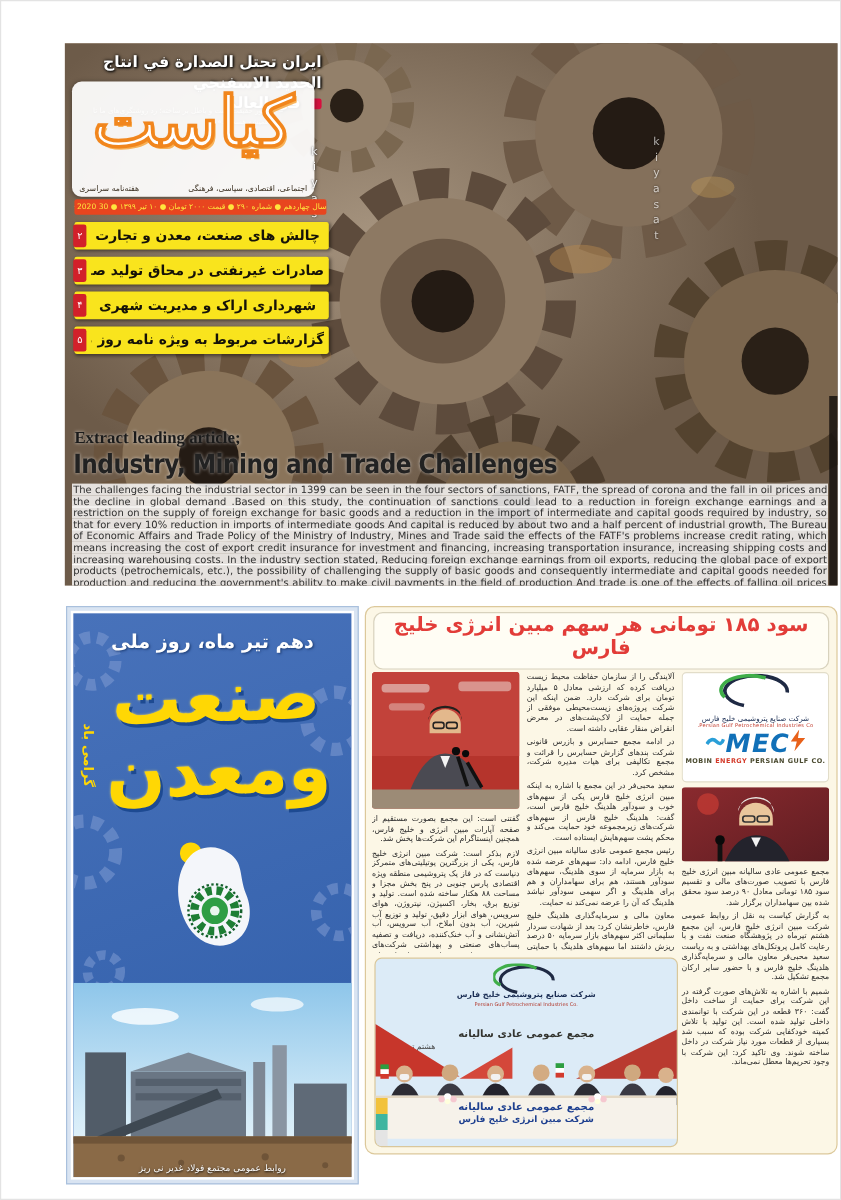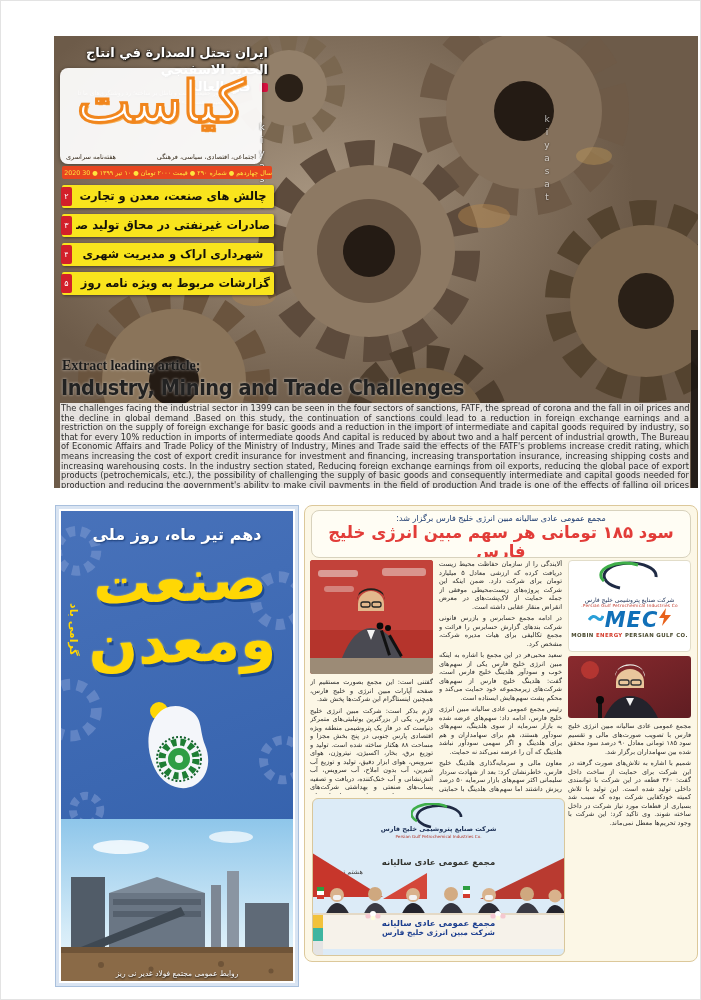--- a/index.html
+++ b/index.html
@@ -260,21 +260,20 @@
         <circle cx="160" cy="145" r="3" fill="#6f5438"></circle>
           <circle cx="210" cy="152" r="2.5" fill="#6f5438"></circle>
       </svg>
       <div class="poster-cap">روابط عمومی مجتمع فولاد غدیر نی ریز</div>
     </div>
   </div>
 
   <div class="article">
 
     <div class="art-head">
-      <div class="art-kicker">مجمع عمومی عادی سالیانه مبین انرژی خلیج فارس برگزار شد:</div>
       <div class="art-title">سود ۱۸۵ تومانی هر سهم مبین انرژی خلیج فارس</div>
 
     </div>
 
     <div class="col col1">
       <div class="mec-box">
         <svg width="64" height="30" viewBox="0 0 64 30">
           <path d="M58,16 A26,13 0 1 0 22,27" fill="none" stroke="#1f2a44" stroke-width="3"></path>
           <path d="M6,20 A24,12 0 0 1 40,4" fill="none" stroke="#3fae49" stroke-width="3"></path>
         </svg>
@@ -307,20 +306,21 @@
         <path d="M47,20 a15,11 0 0 1 30,1 l-3,-8 a15,12 0 0 0 -24,0 z" fill="#e8e6e0"></path>
         <rect x="51" y="24" width="10" height="5" rx="2" fill="none" stroke="#333" stroke-width="1.4"></rect>
         <rect x="63" y="24" width="10" height="5" rx="2" fill="none" stroke="#333" stroke-width="1.4"></rect>
         <path d="M36,62 q10,-22 26,-22 q18,0 28,22 z" fill="#23232c"></path>
         <polygon points="58,42 62,50 66,42" fill="#f2f2f2"></polygon>
         <rect x="30" y="46" width="4" height="16" fill="#111"></rect>
           <circle cx="32" cy="44" r="4" fill="#0a0a0a"></circle>
       </svg>
 
       <p>مجمع عمومی عادی سالیانه مبین انرژی خلیج فارس با تصویب صورت‌های مالی و تقسیم سود ۱۸۵ تومانی معادل ۹۰ درصد سود محقق شده بین سهامداران برگزار شد.</p>
+      <p>به گزارش کیاست به نقل از روابط عمومی شرکت مبین انرژی خلیج فارس، این مجمع هشتم تیرماه در پژوهشگاه صنعت نفت و با رعایت کامل پروتکل‌های بهداشتی و به ریاست سعید محبی‌فر معاون مالی و سرمایه‌گذاری هلدینگ خلیج فارس و با حضور سایر ارکان مجمع تشکیل شد.</p>
       <p>شمیم با اشاره به تلاش‌های صورت گرفته در این شرکت برای حمایت از ساخت داخل گفت: ۳۶۰ قطعه در این شرکت با توانمندی داخلی تولید شده است. این تولید با تلاش کمیته خودکفایی شرکت بوده که سبب شد بسیاری از قطعات مورد نیاز شرکت در داخل ساخته شوند. وی تاکید کرد: این شرکت با وجود تحریم‌ها معطل نمی‌ماند.</p>
 
     </div>
 
     <div class="col col2">
       <p>آلایندگی را از سازمان حفاظت محیط زیست دریافت کرده که ارزشی معادل ۵ میلیارد تومان برای شرکت دارد. ضمن اینکه این شرکت پروژه‌های زیست‌محیطی موفقی از جمله حمایت از لاک‌پشت‌های در معرض انقراض منقار عقابی داشته است.</p>
       <p>در ادامه مجمع حسابرس و بازرس قانونی شرکت بندهای گزارش حسابرس را قرائت و مجمع تکالیفی برای هیات مدیره شرکت، مشخص کرد.</p>
       <p>سعید محبی‌فر در این مجمع با اشاره به اینکه مبین انرژی خلیج فارس یکی از سهم‌های خوب و سودآور هلدینگ خلیج فارس است، گفت: هلدینگ خلیج فارس از سهم‌های شرکت‌های زیرمجموعه خود حمایت می‌کند و محکم پشت سهم‌هایش ایستاده است.</p>
       <p>رئیس مجمع عمومی عادی سالیانه مبین انرژی خلیج فارس، ادامه داد: سهم‌های عرضه شده به بازار سرمایه از سوی هلدینگ، سهم‌های سودآور هستند، هم برای سهامداران و هم برای هلدینگ و اگر سهمی سودآور نباشد هلدینگ که آن را عرضه نمی‌کند نه حمایت.</p>
       <p>معاون مالی و سرمایه‌گذاری هلدینگ خلیج فارس، خاطرنشان کرد: بعد از شهادت سردار سلیمانی اکثر سهم‌های بازار سرمایه ۵۰ درصد ریزش داشتند اما سهم‌های هلدینگ با حمایتی که کردیم تنها ۱۳ درصد ریزش داشت و این نشان از حمایت هلدینگ از سهم‌های شرکت‌های زیرمجموعه است. در پایان این مجمع و با رای سهامداران سود برای هر سهم سود ۱۸۵ تومانی معادل ۹۰ درصد سود محقق شده تقسیم شد که ظرف دو هفته و از طریق سامانه سجام بین سهامداران حقیقی توزیع خواهد شد.</p>

